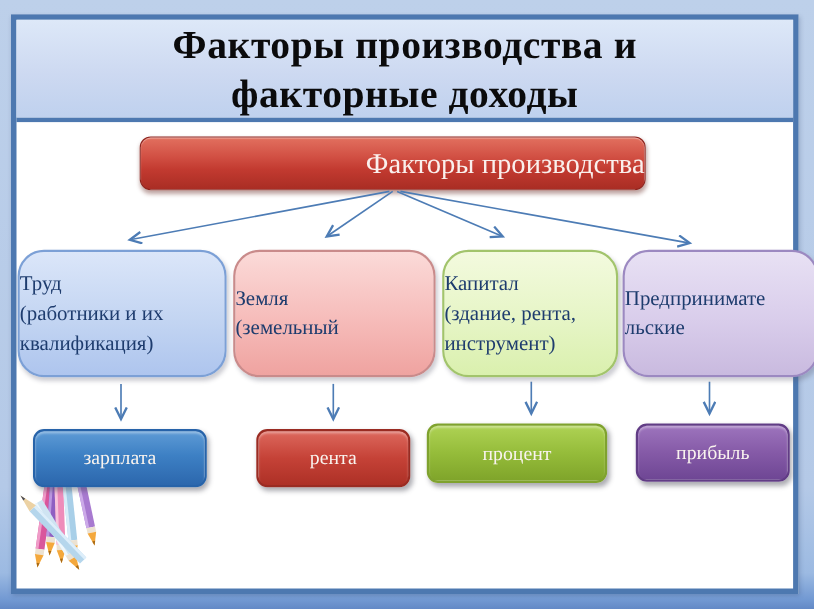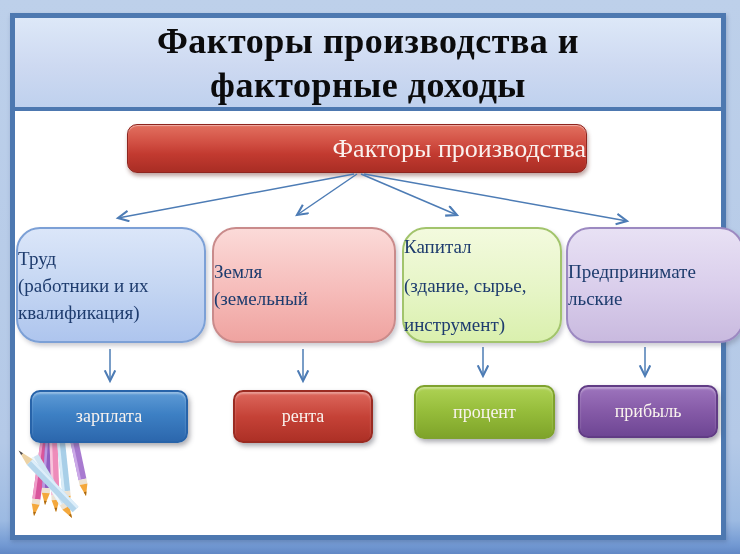--- a/index.html
+++ b/index.html
@@ -46,38 +46,38 @@
     box-sizing:border-box;
   }
   .f-labor{left:16px;width:190px;
     background:linear-gradient(180deg,#dbe6f9 0%,#c3d5f2 55%,#aec5ee 100%);
     border:2px solid #7ca0d6;}
   .f-land{left:212px;width:184px;
     background:linear-gradient(180deg,#fbdad8 0%,#f6bcba 55%,#efa3a0 100%);
     border:2px solid #c98b8b;}
   .f-capital{left:402px;width:160px;
     background:linear-gradient(180deg,#f3fade 0%,#e6f5c6 55%,#daf0ae 100%);
-    border:2px solid #a2c46c;gap:12px;}
+    border:2px solid #a2c46c;}
   .f-entrepreneur{left:566px;width:178px;
     background:linear-gradient(180deg,#e8e1f4 0%,#d9cdeb 55%,#c9badf 100%);
     border:2px solid #9c89c1;}
   .income-box{
     position:absolute;height:53px;border-radius:10px;
     display:flex;align-items:center;justify-content:center;
     color:#f9f3ee;font-size:18px;
     box-shadow:2px 3px 5px rgba(70,70,85,.45), inset 0 2px 2px rgba(255,255,255,.35);
     box-sizing:border-box;
   }
   .i-salary{left:30px;top:390px;width:158px;
     background:linear-gradient(180deg,#5e9bd6 0%,#3d80c4 45%,#2c67ad 100%);
     border:2px solid #2763a9;}
   .i-rent{left:233px;top:390px;width:140px;
     background:linear-gradient(180deg,#dd685d 0%,#c54237 50%,#ad3026 100%);
     border:2px solid #9a2b22;}
-  .i-interest{left:414px;top:385px;width:141px;height:54px;
+  .i-interest{left:388px;top:385px;width:164px;height:54px;
     background:linear-gradient(180deg,#aed254 0%,#95bc3a 50%,#7fa42a 100%);
     border:2px solid #7fa22e;}
   .i-profit{left:578px;top:385px;width:140px;
     background:linear-gradient(180deg,#9d74bd 0%,#855aa7 50%,#6e4694 100%);
     border:2px solid #613c85;}
   .arrows-svg{position:absolute;left:0;top:0;width:740px;height:554px;pointer-events:none;}
   .pencils-svg{position:absolute;left:8px;top:436px;width:110px;height:98px;}
 </style>
 </head>
 <body>
@@ -117,21 +117,21 @@
     <div>Труд</div>
     <div>(работники и их</div>
     <div>квалификация)</div>
   </div>
   <div class="factor-box f-land">
     <div>Земля</div>
     <div>(земельный</div>
   </div>
   <div class="factor-box f-capital">
     <div>Капитал</div>
-    <div>(здание, сырье,</div>
+    <div>(здание, рента,</div>
     <div>инструмент)</div>
   </div>
   <div class="factor-box f-entrepreneur">
     <div>Предпринимате</div>
     <div>льские</div>
   </div>
 
   <svg class="pencils-svg" viewBox="0 0 110 98">
 
     <g transform="translate(26,80) rotate(8)">

